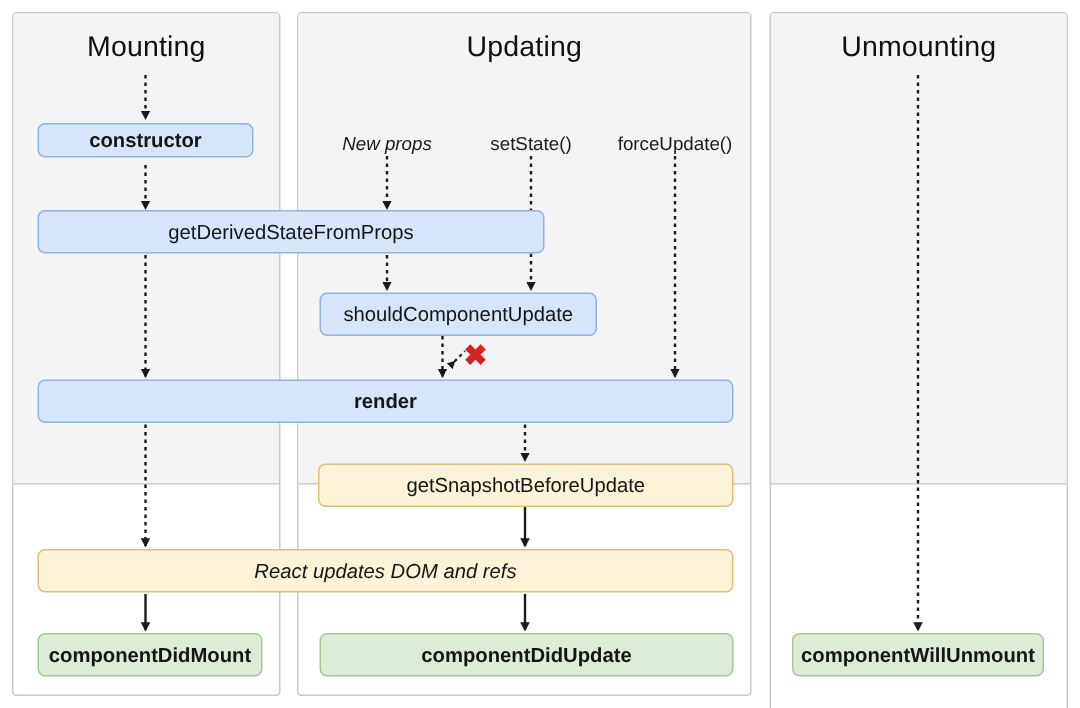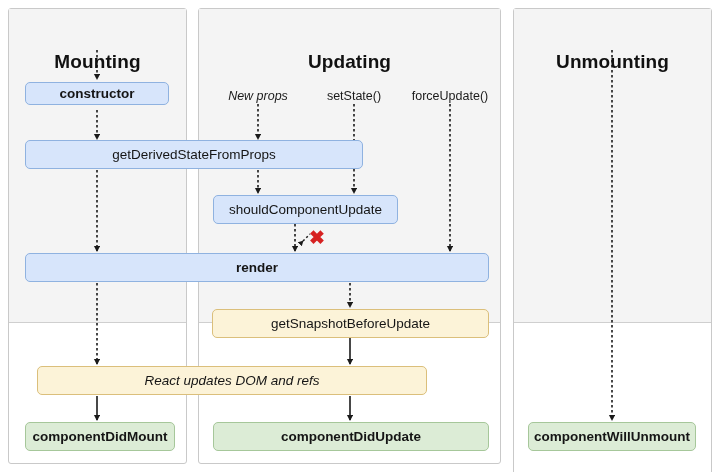--- a/index.html
+++ b/index.html
@@ -39,23 +39,22 @@
   }
   .panel-title {
     position: absolute;
     left: 0;
     right: 0;
     top: 12px;
     text-align: center;
     font-size: 19px;
     color: #111111;
     letter-spacing: 0.1px;
-    font-weight: 700;
+    font-weight: 400;
     z-index: 6;
-    margin-top: 30px;
   }
 
   
   .node {
     position: absolute;
     box-sizing: border-box;
     border-radius: 5px;
     display: flex;
     align-items: center;
     justify-content: center;
@@ -184,21 +183,21 @@
   <div class="node blue bold" style="left:25px; top:82px; width:144px; height:23px;">constructor</div>
 
   <div class="node blue" style="left:25px; top:140px; width:338px; height:29px;">getDerivedStateFromProps</div>
 
   <div class="node blue" style="left:213px; top:195px; width:185px; height:29px;">shouldComponentUpdate</div>
 
   <div class="node blue bold" style="left:25px; top:253px; width:464px; height:29px;">render</div>
 
   <div class="node yellow" style="left:212px; top:309px; width:277px; height:29px;">getSnapshotBeforeUpdate</div>
 
-  <div class="node yellow italic" style="left:37px; top:366px; width:390px; height:29px; font-size:13.5px;">React updates DOM and refs</div>
+  <div class="node yellow italic" style="left:25px; top:366px; width:464px; height:29px; font-size:13.5px;">React updates DOM and refs</div>
 
   <div class="node green bold" style="left:25px; top:422px; width:150px; height:29px;">componentDidMount</div>
 
   <div class="node green bold" style="left:528px; top:422px; width:168px; height:29px;">componentWillUnmount</div>
 
   <div class="node green bold" style="left:213px; top:422px; width:276px; height:29px;">componentDidUpdate</div>
 
 </div>
 
 </body></html>

